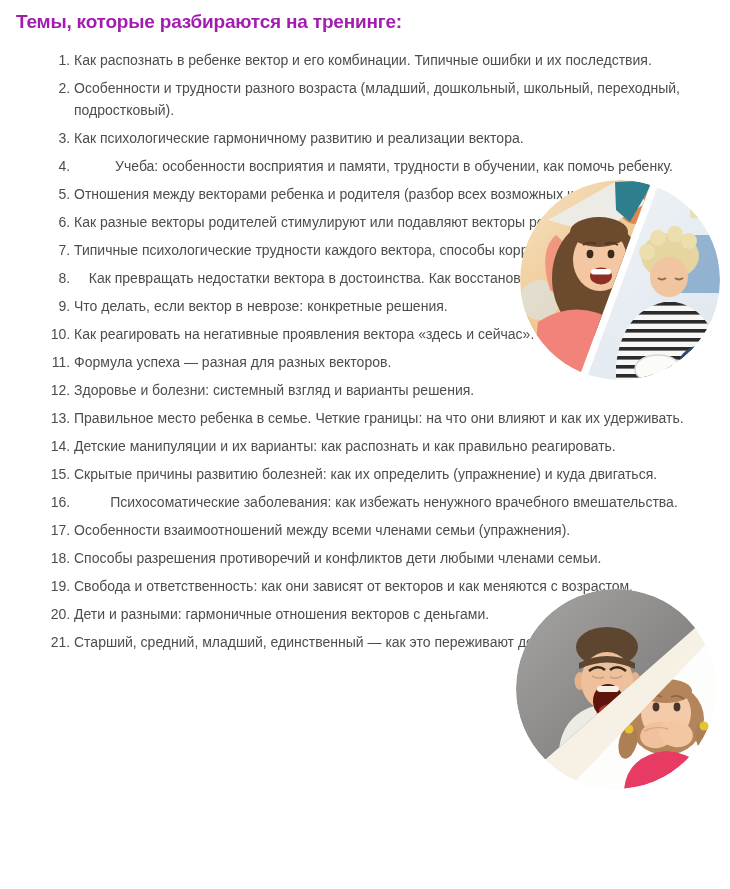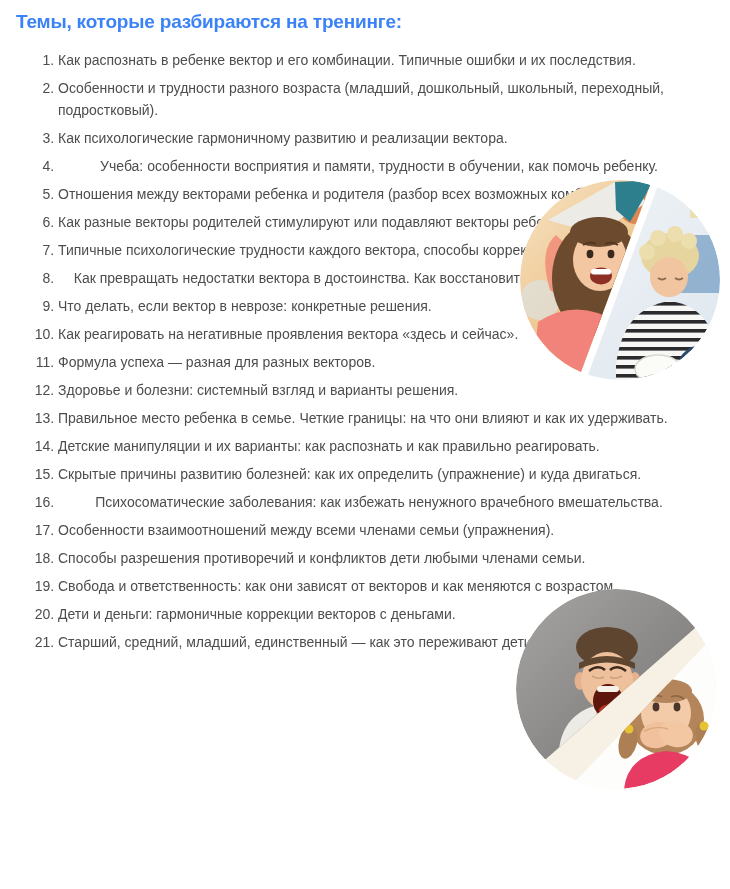--- a/index.html
+++ b/index.html
@@ -14,24 +14,24 @@
     position:relative;
     width:730px;height:889px;
     padding:0;
     box-sizing:border-box;
   }
   .page-title{
     margin:11px 0 16px 16px;
     font-size:19px;
     font-weight:700;
     letter-spacing:-0.2px;
-    color:#3b82f6;
+    color:#a21caf;
   }
   ol.topics{
-    margin:0;
+    margin:16px;
     padding:0 0 0 58px;
     list-style:decimal outside;
   }
   ol.topics li{
     font-size:14px;
     line-height:22px;
     margin-bottom:6px;
     color:#4d4d4d;
     max-width:642px;
   }
@@ -69,21 +69,21 @@
     <li>Как реагировать на негативные проявления вектора «здесь и сейчас».</li>
     <li>Формула успеха — разная для разных векторов.</li>
     <li>Здоровье и болезни: системный взгляд и варианты решения.</li>
     <li>Правильное место ребенка в семье. Четкие границы: на что они влияют и как их удерживать.</li>
     <li>Детские манипуляции и их варианты: как распознать и как правильно реагировать.</li>
     <li class="narrow-c">Скрытые причины развитию болезней: как их определить (упражнение) и куда двигаться.</li>
     <li class="narrow-a">Психосоматические заболевания: как избежать ненужного врачебного вмешательства.</li>
     <li class="narrow-b">Особенности взаимоотношений между всеми членами семьи (упражнения).</li>
     <li class="narrow-c">Способы разрешения противоречий и конфликтов дети любыми членами семьи.</li>
     <li class="narrow-b">Свобода и ответственность: как они зависят от векторов и как меняются с возрастом.</li>
-    <li>Дети и деньги: гармоничные коррекции векторов с деньгами.</li>
+    <li>Дети и разными: гармоничные отношения векторов с деньгами.</li>
     <li>Старший, средний, младший, единственный — как это переживают дети с разными векторами.</li>
   </ol>
 
   <div class="photo photo-top">
     <svg viewBox="0 0 200 200" xmlns="http://www.w3.org/2000/svg">
       <defs>
         <clipPath id="c1">
             <circle cx="100" cy="100" r="100"></circle>
           </clipPath>
         <clipPath id="p1l">

